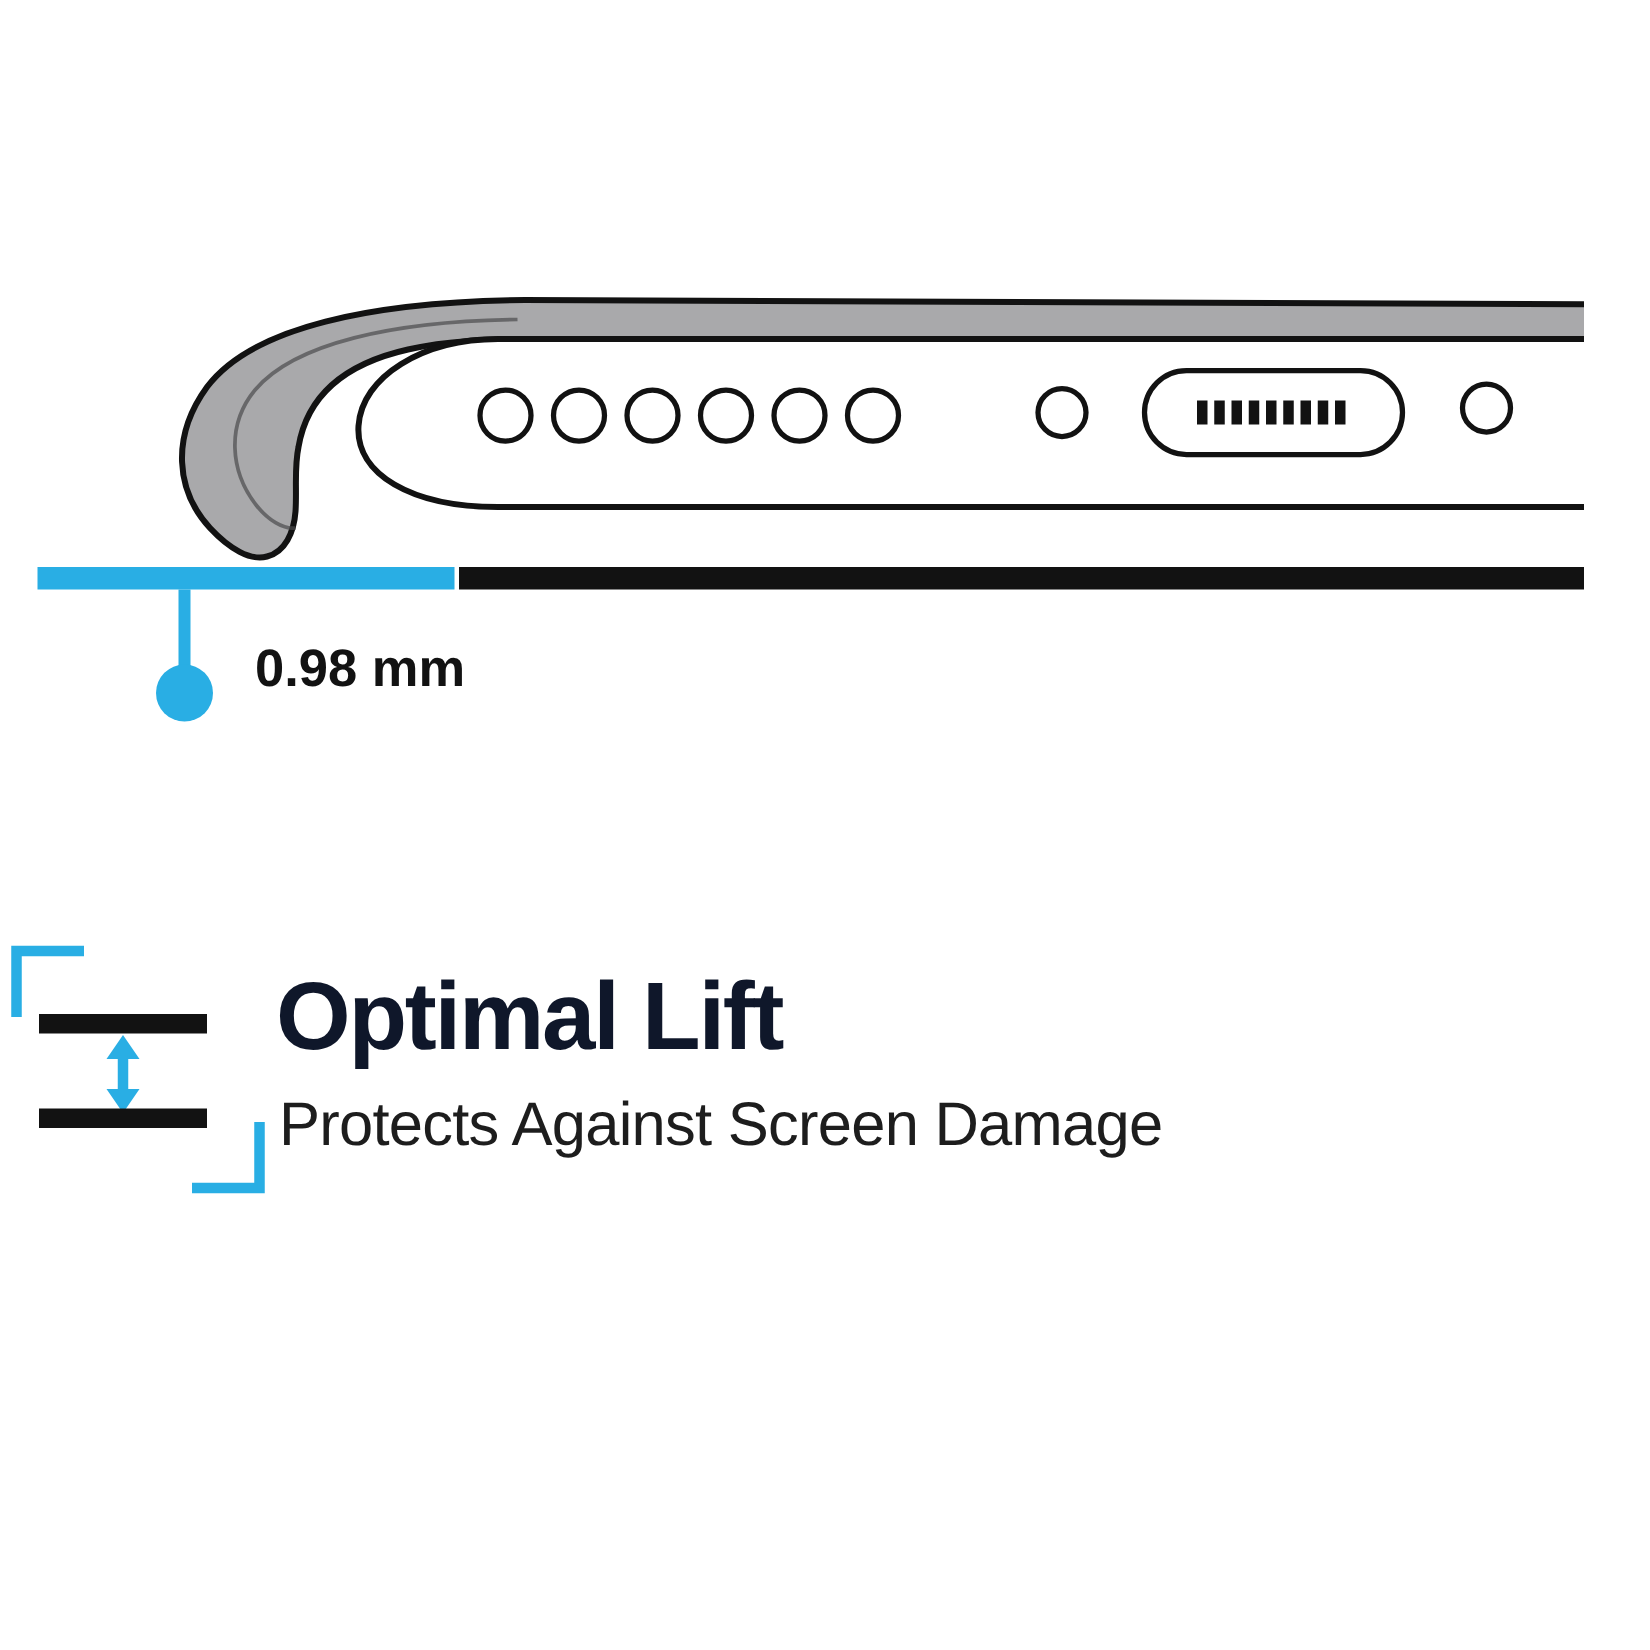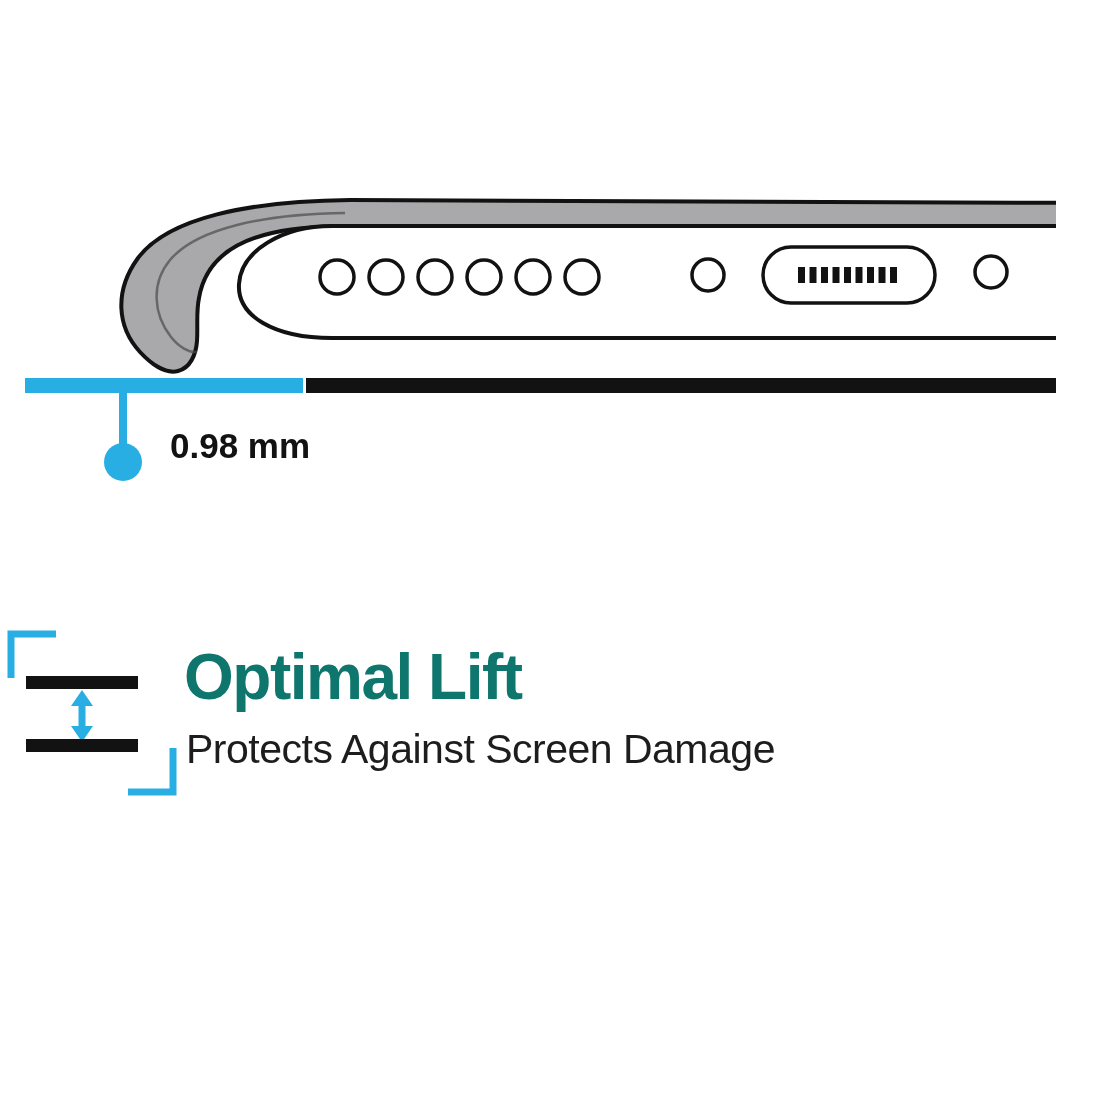--- a/index.html
+++ b/index.html
@@ -20,21 +20,21 @@
   .accent-fill{fill:var(--accent);}
   .ink-fill{fill:var(--ink);}
   .accent-stroke{stroke:var(--accent);stroke-width:7;fill:none;}
 
   .label-measure{
     position:absolute;left:170px;top:426px;
     font-size:35px;font-weight:bold;letter-spacing:0;color:var(--ink);
   }
   .title{
     position:absolute;left:184px;top:640px;
-    font-size:64px;font-weight:bold;letter-spacing:-1.5px;color:#0f766e;
+    font-size:64px;font-weight:bold;letter-spacing:-1.5px;color:#0f172a;
   }
   .subtitle{
     position:absolute;left:186px;top:726px;
     font-size:41px;font-weight:normal;letter-spacing:-0.5px;color:#1d1d1d;
   }
 </style>
 </head>
 <body>
 
 <div class="canvas">

